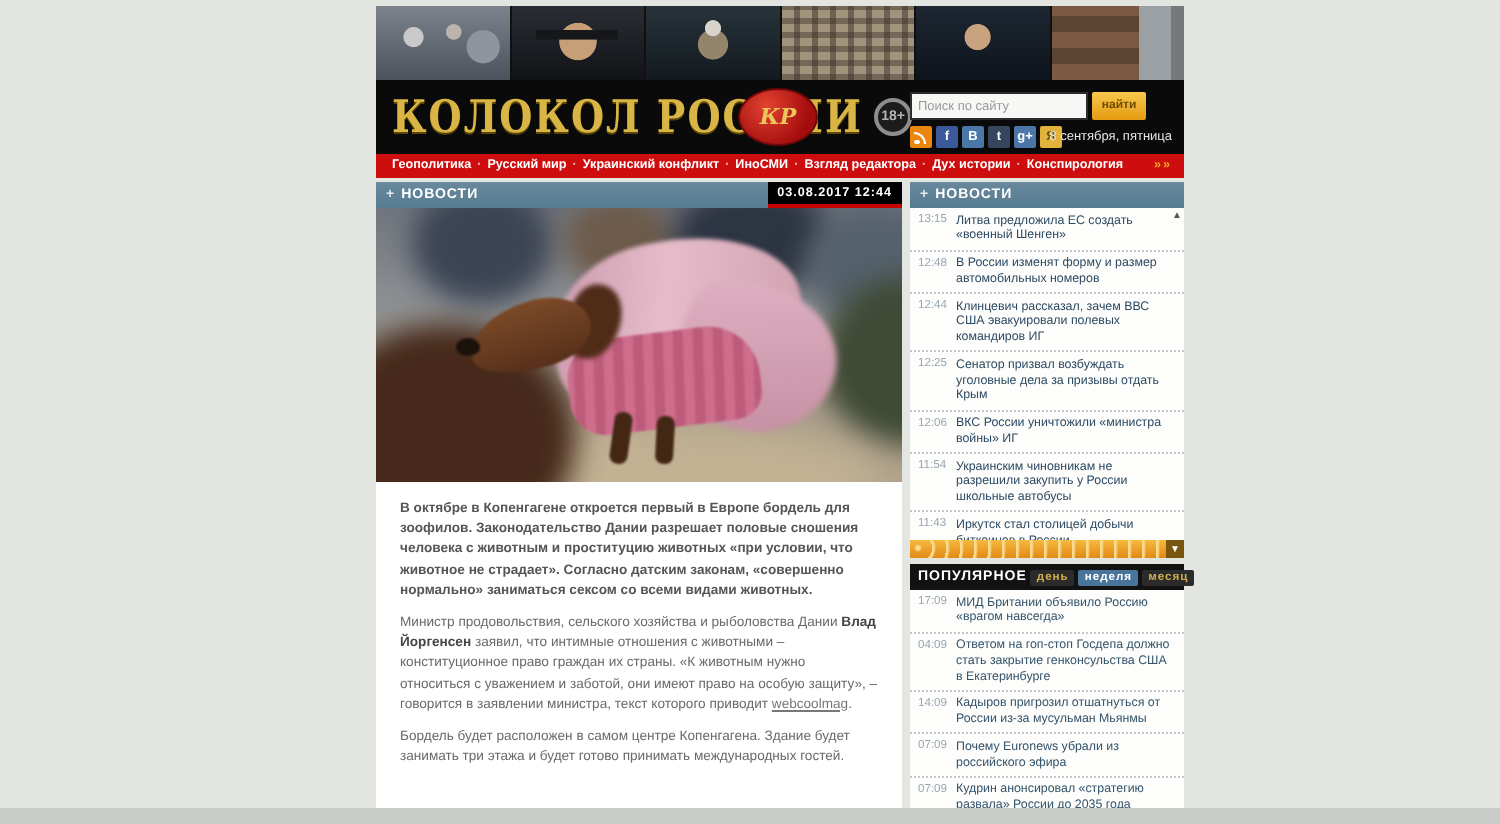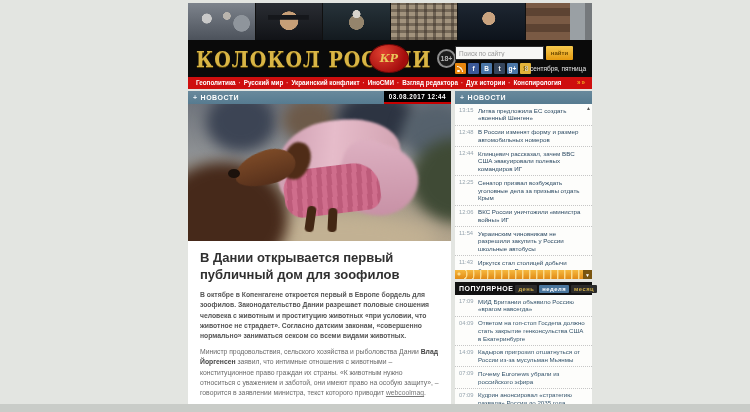--- a/index.html
+++ b/index.html
@@ -182,21 +182,20 @@
     <div class="dog-hair"></div>
     <div class="dog-hair2"></div>
     <div class="dog-sweater"></div>
     <div class="dog-ear"></div>
     <div class="dog-head"></div>
     <div class="dog-nose"></div>
     <div class="dog-leg lg1"></div>
     <div class="dog-leg lg2"></div>
   </div>
   <div class="article-card">
-    <h1 class="title">В Дании открывается первый публичный дом для зоофилов</h1>
     <div id="paragraphs">
         <p class="para lead"><span>В октябре в Копенгагене откроется первый в Европе бордель для зоофилов. Законодательство Дании разрешает половые сношения человека с животным и проституцию животных «при условии, что животное не страдает». Согласно датским законам, «совершенно нормально» заниматься сексом со всеми видами животных.</span></p>
         <p class="para"><span>Министр продовольствия, сельского хозяйства и рыболовства Дании </span><span class="pbold">Влад Йоргенсен</span><span> заявил, что интимные отношения с животными – конституционное право граждан их страны. «К животным нужно относиться с уважением и заботой, они имеют право на особую защиту», – говорится в заявлении министра, текст которого приводит </span><a class="plink">webcoolmag</a><span>.</span></p>
         <p class="para"><span>Бордель будет расположен в самом центре Копенгагена. Здание будет занимать три этажа и будет готово принимать международных гостей.</span></p>
       </div>
   </div>
 </div>
 
 <div class="right-col">
   <div class="col-head">

